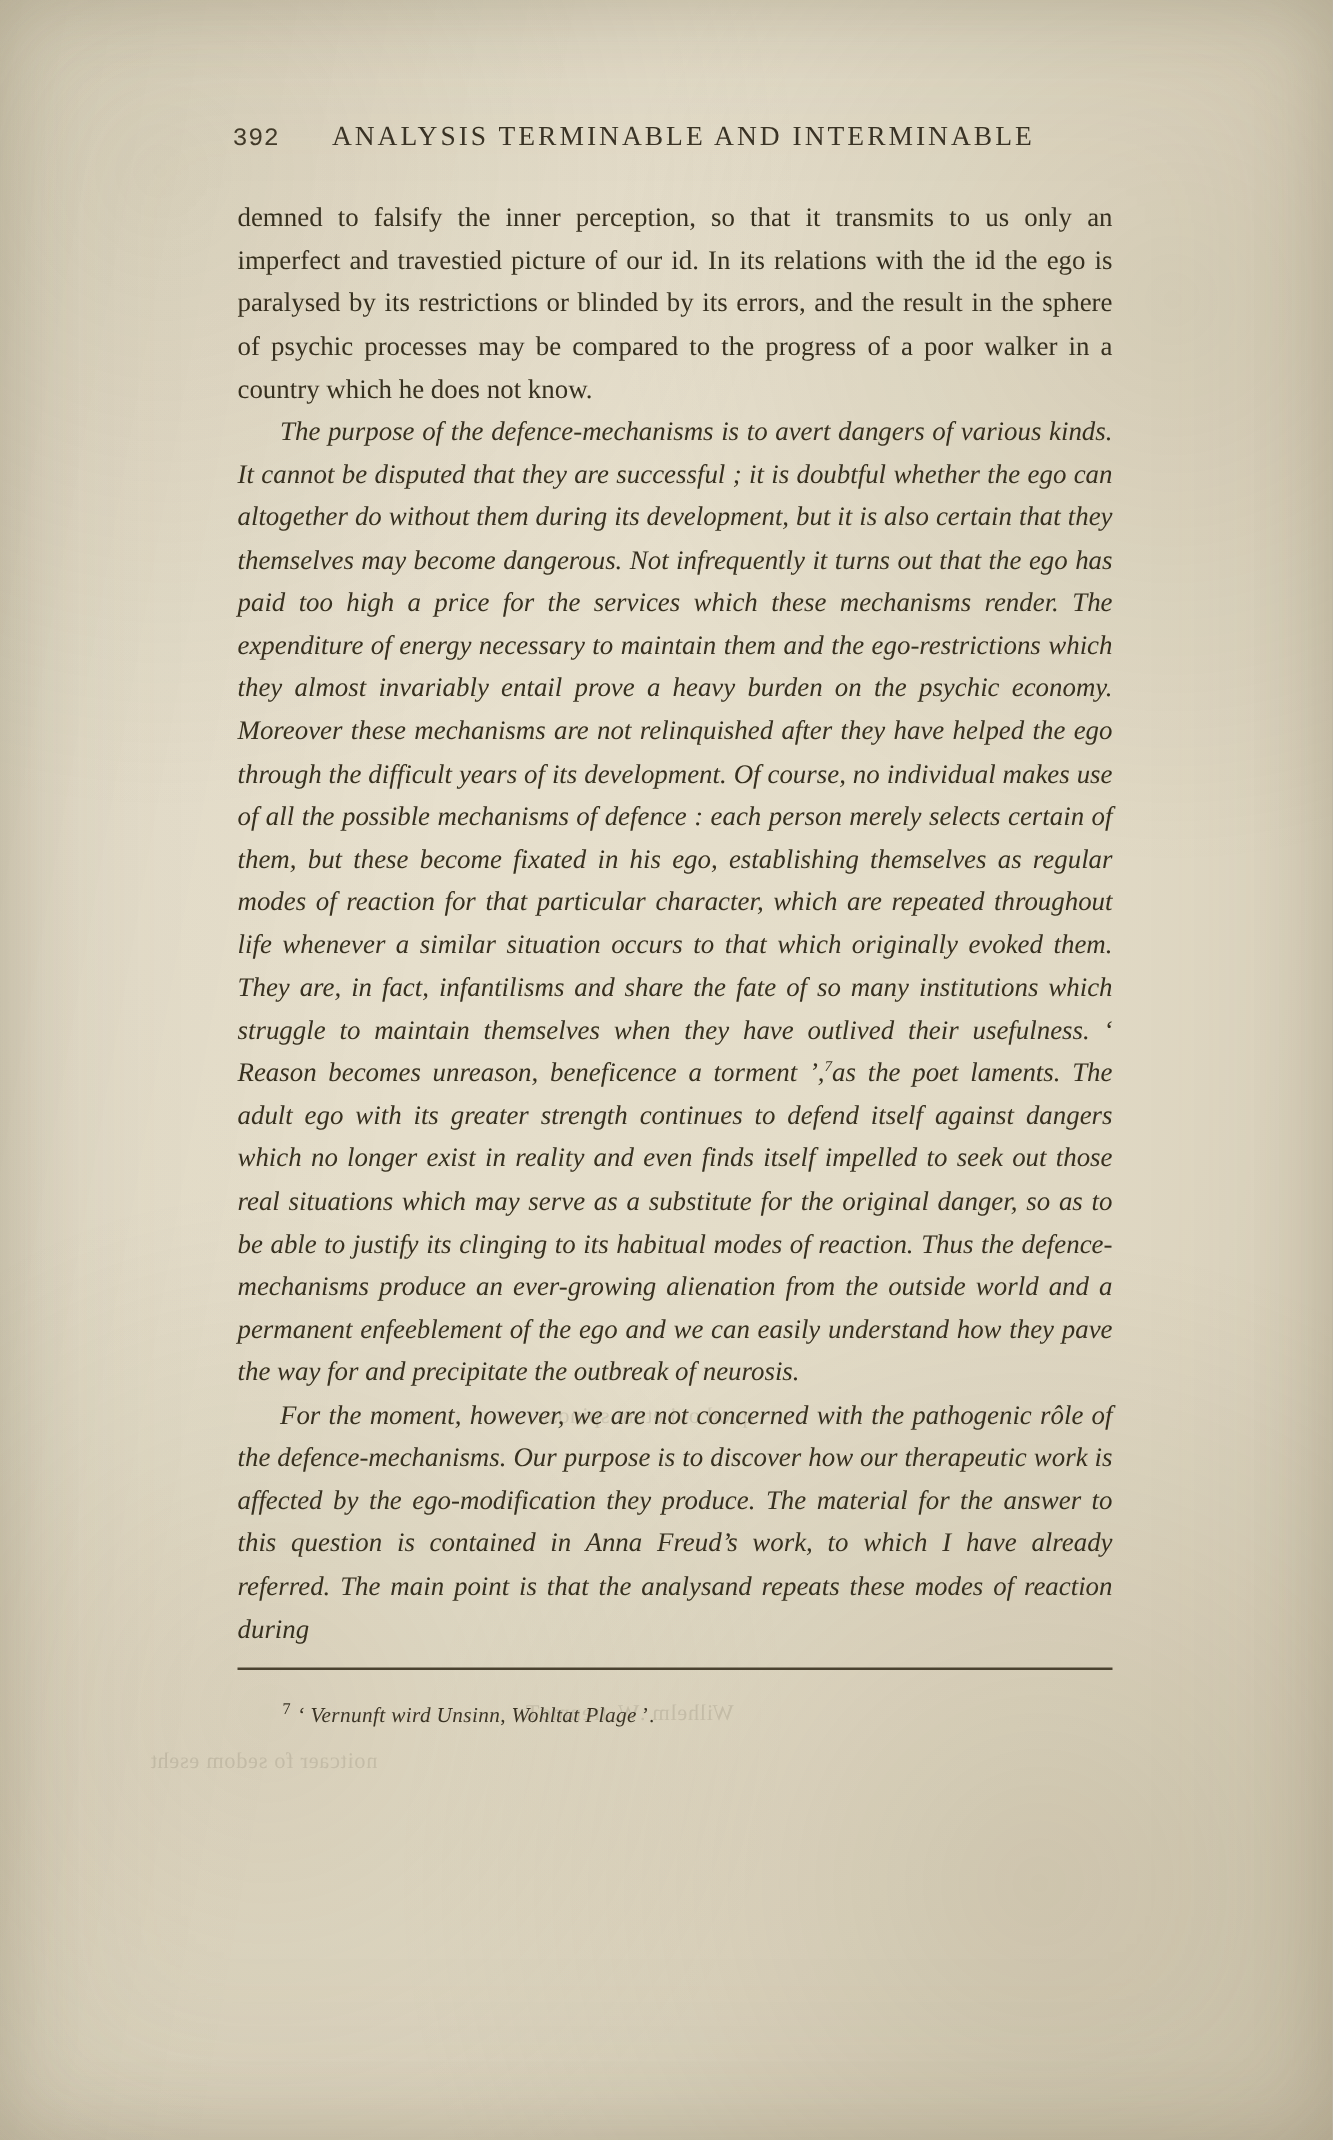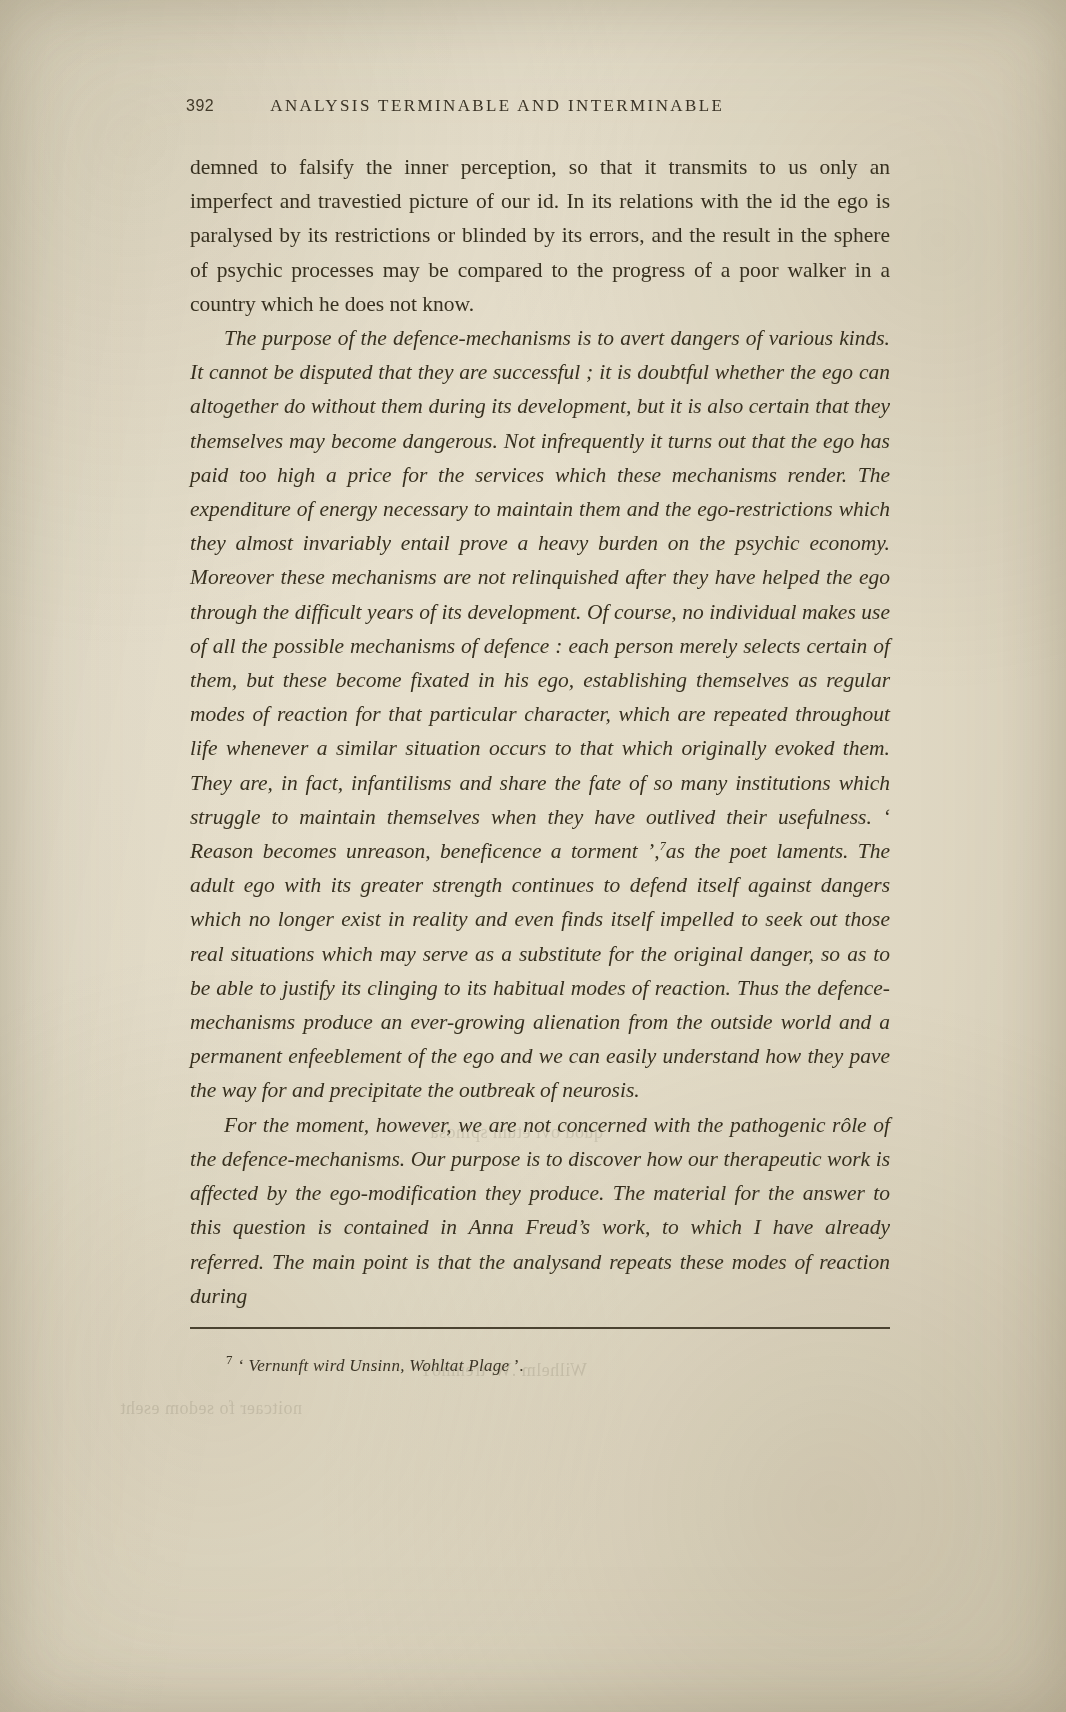--- a/index.html
+++ b/index.html
@@ -55,29 +55,29 @@
   }
 
   .header {
     display: flex;
     align-items: baseline;
     margin-left: -4px;
     margin-bottom: 34px;
     color: #3b3425;
   }
   .folio {
-    font-size: 16px;
+    font-size: 20px;
     letter-spacing: 0.5px;
-    font-family: Liberation Sans, sans-serif;
+    font-family: Liberation Mono, monospace;
     color: #423a29;
     text-align: center;
   }
   .running-head {
-    margin-left: 56px;
-    font-size: 17px;
+    margin-left: 42px;
+    font-size: 22px;
     letter-spacing: 2.4px;
     color: #3a3325;
     white-space: nowrap;
   }
 
   .body-text {
     width: 700px;
     color: #37301f;
     font-size: 21.5px;
     line-height: 34.2px;

